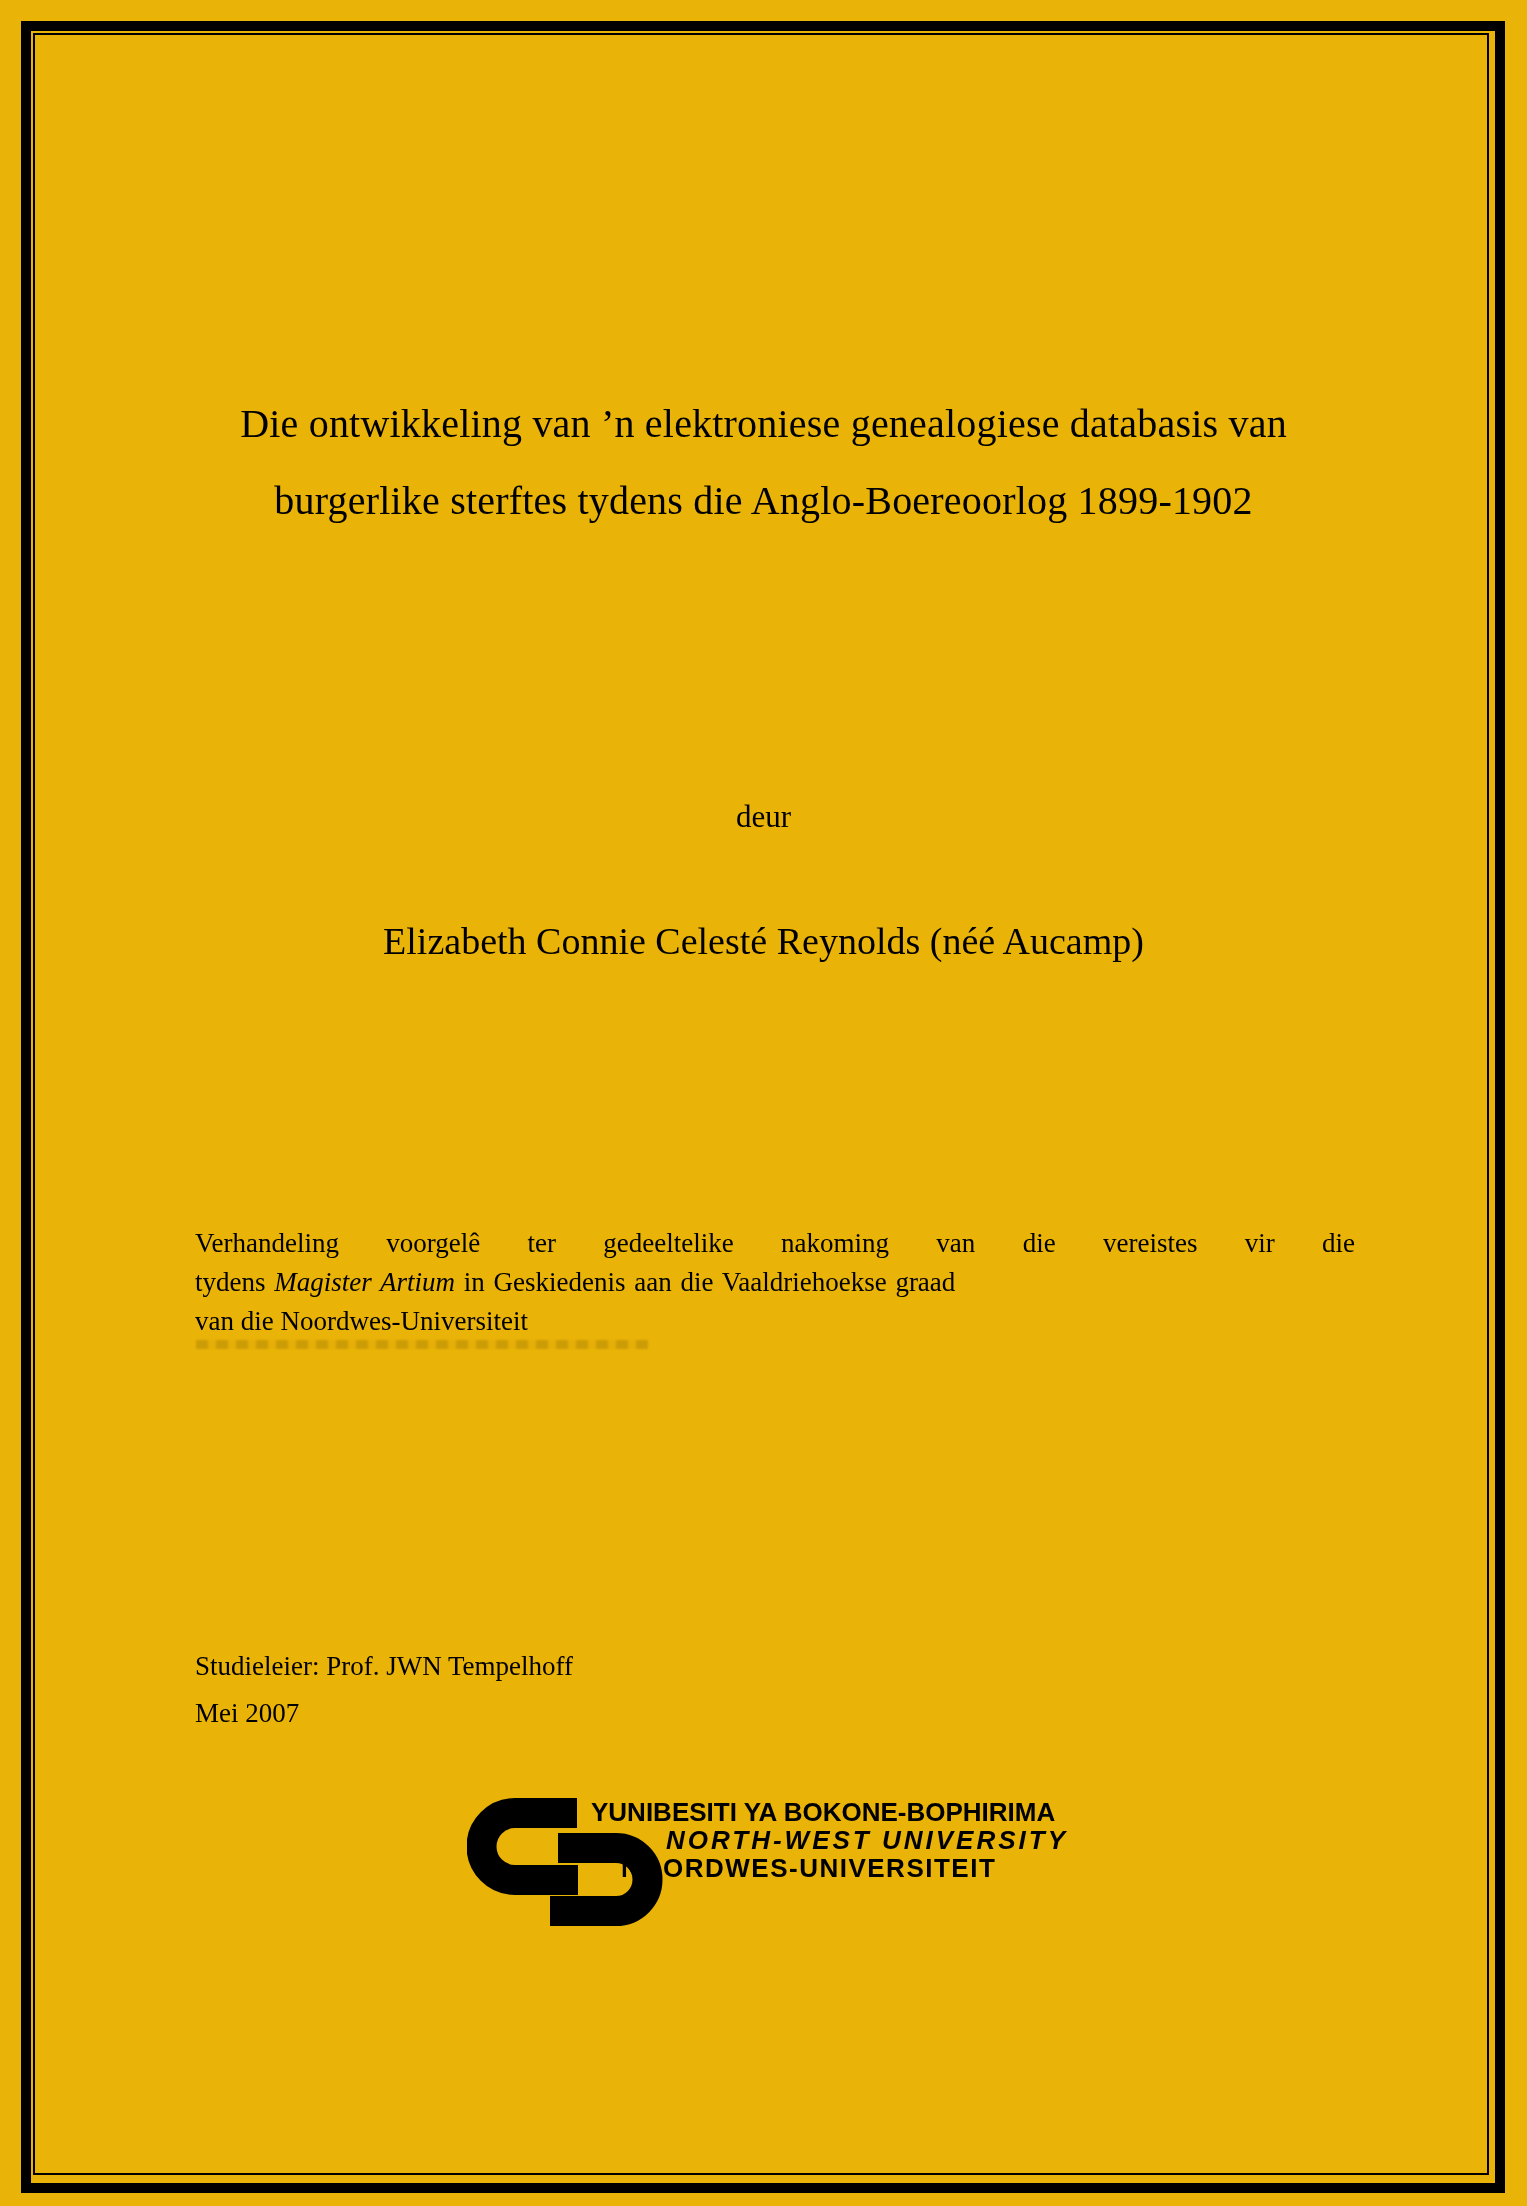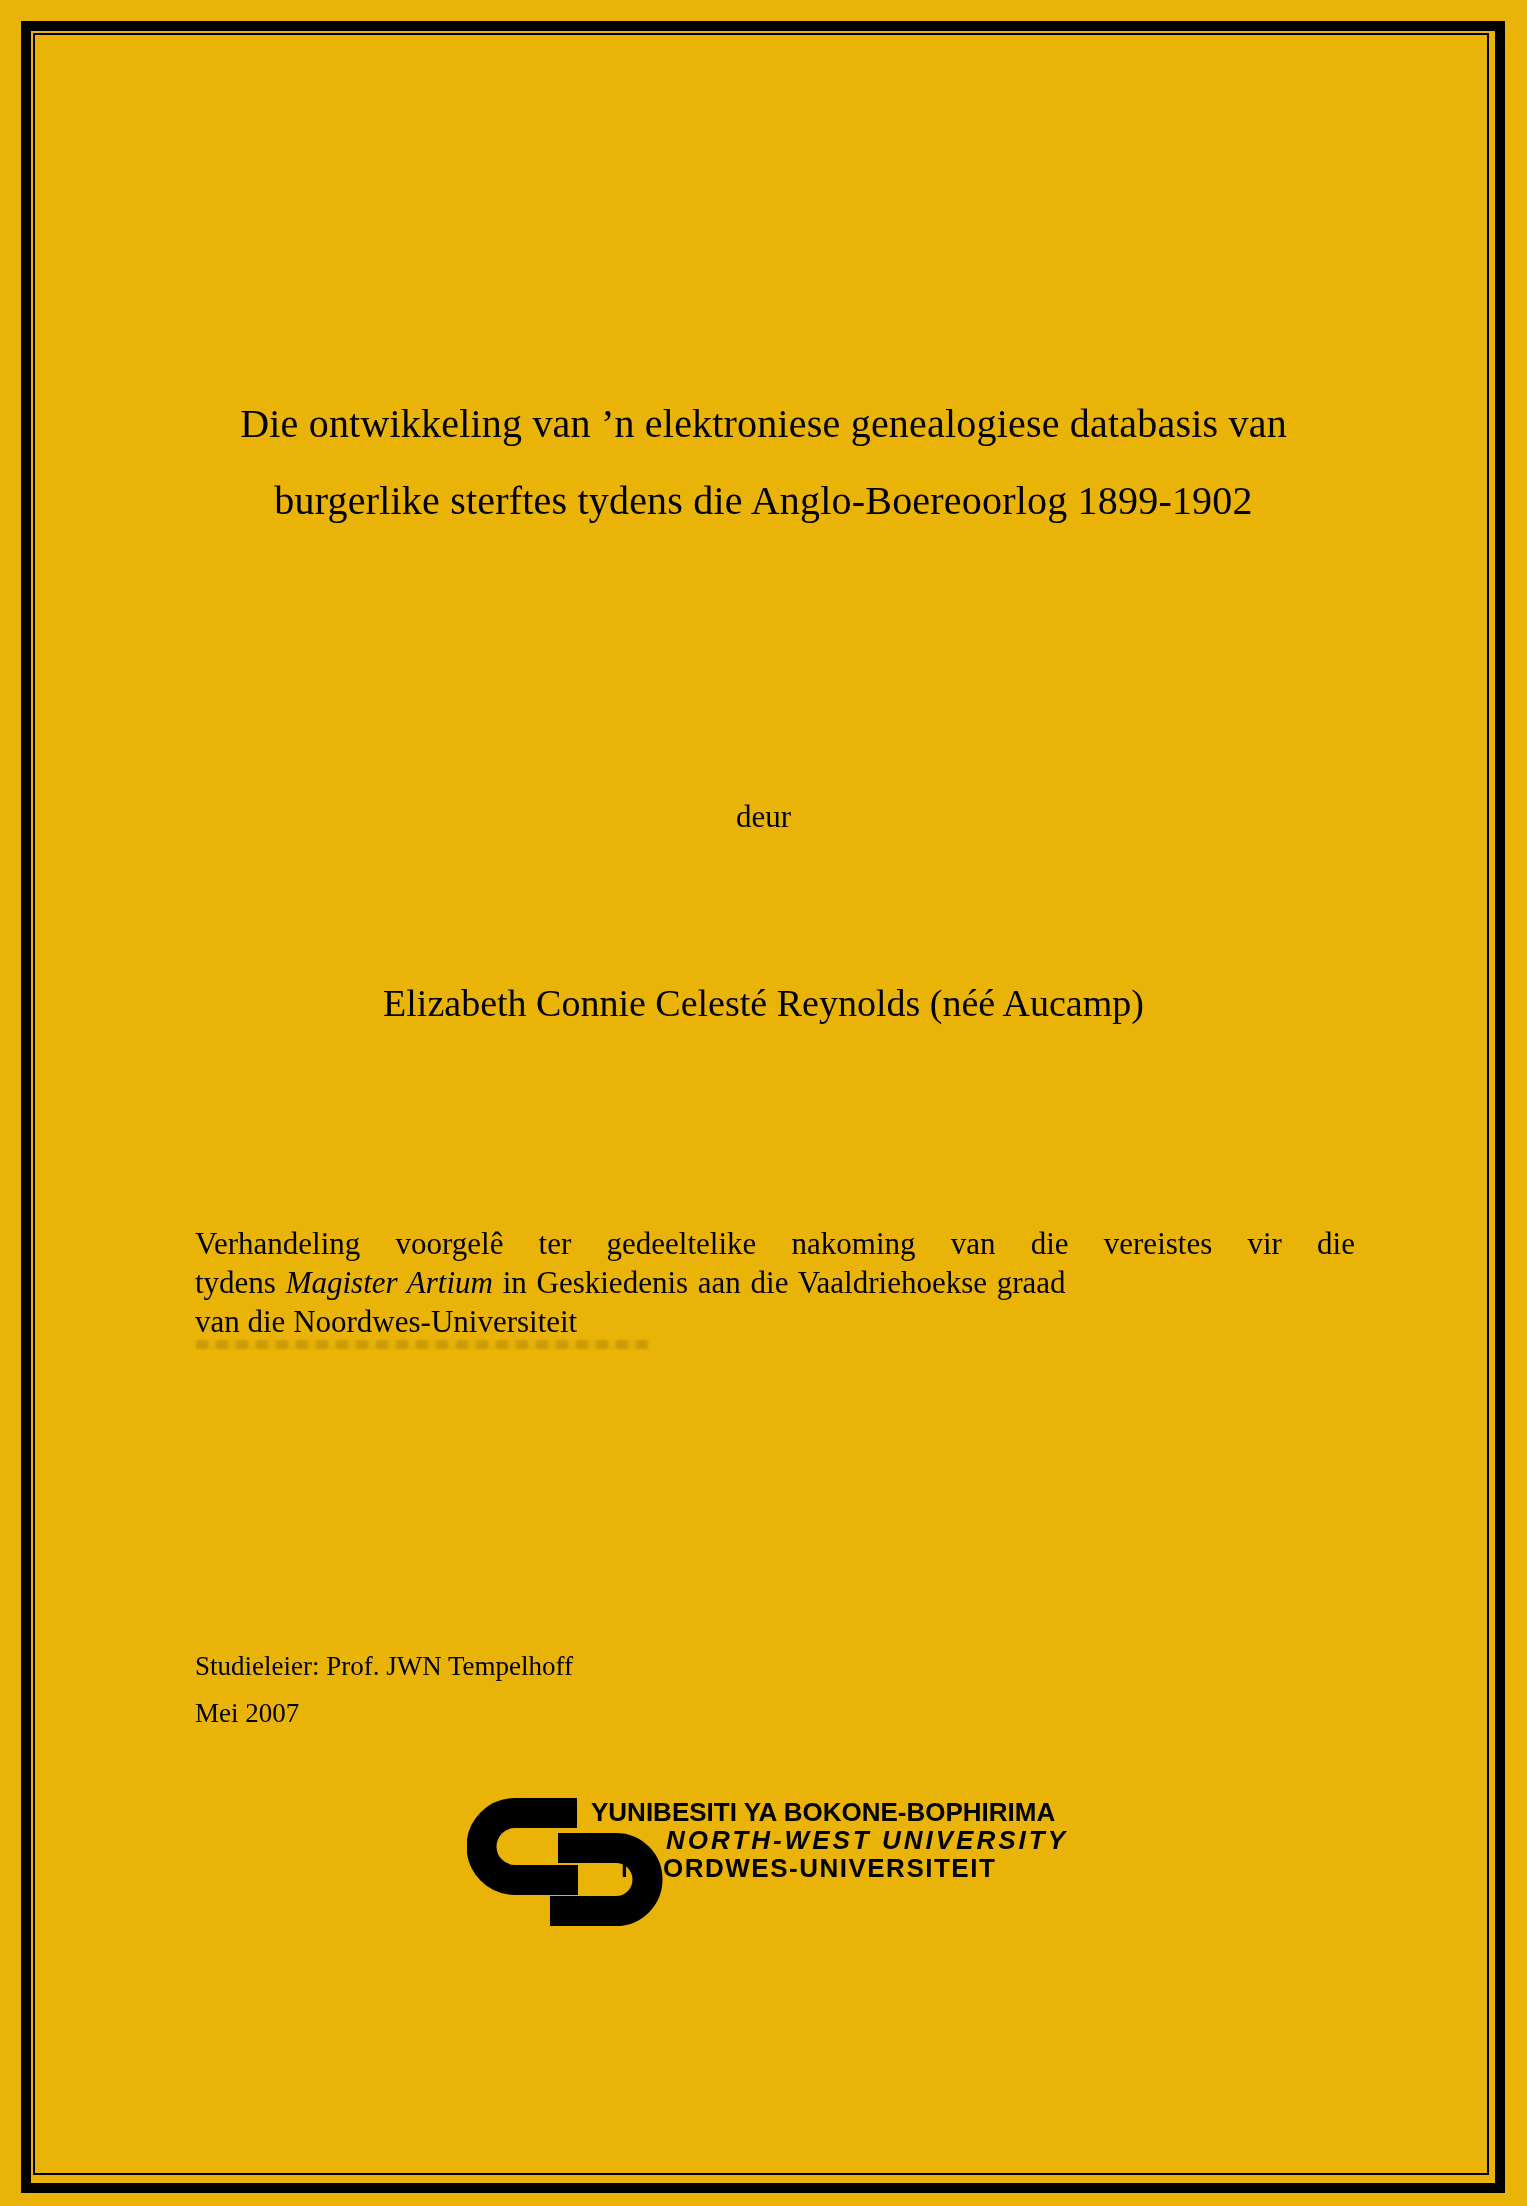--- a/index.html
+++ b/index.html
@@ -52,32 +52,32 @@
     right: 60px;
     top: 797px;
     text-align: center;
     font-size: 31px;
     line-height: 39px;
   }
   .author {
     position: absolute;
     left: 60px;
     right: 60px;
-    top: 980px;
+    top: 918px;
     text-align: center;
     font-size: 38px;
     line-height: 46px;
     white-space: nowrap;
   }
   .description {
     position: absolute;
     left: 195px;
     top: 1224px;
     width: 1160px;
-    font-size: 31px;
+    font-size: 27px;
     line-height: 39px;
   }
   .description .justified {
     text-align: justify;
     text-align-last: justify;
   }
   .description .spaced {
     word-spacing: 2px;
   }
   .description .it {

